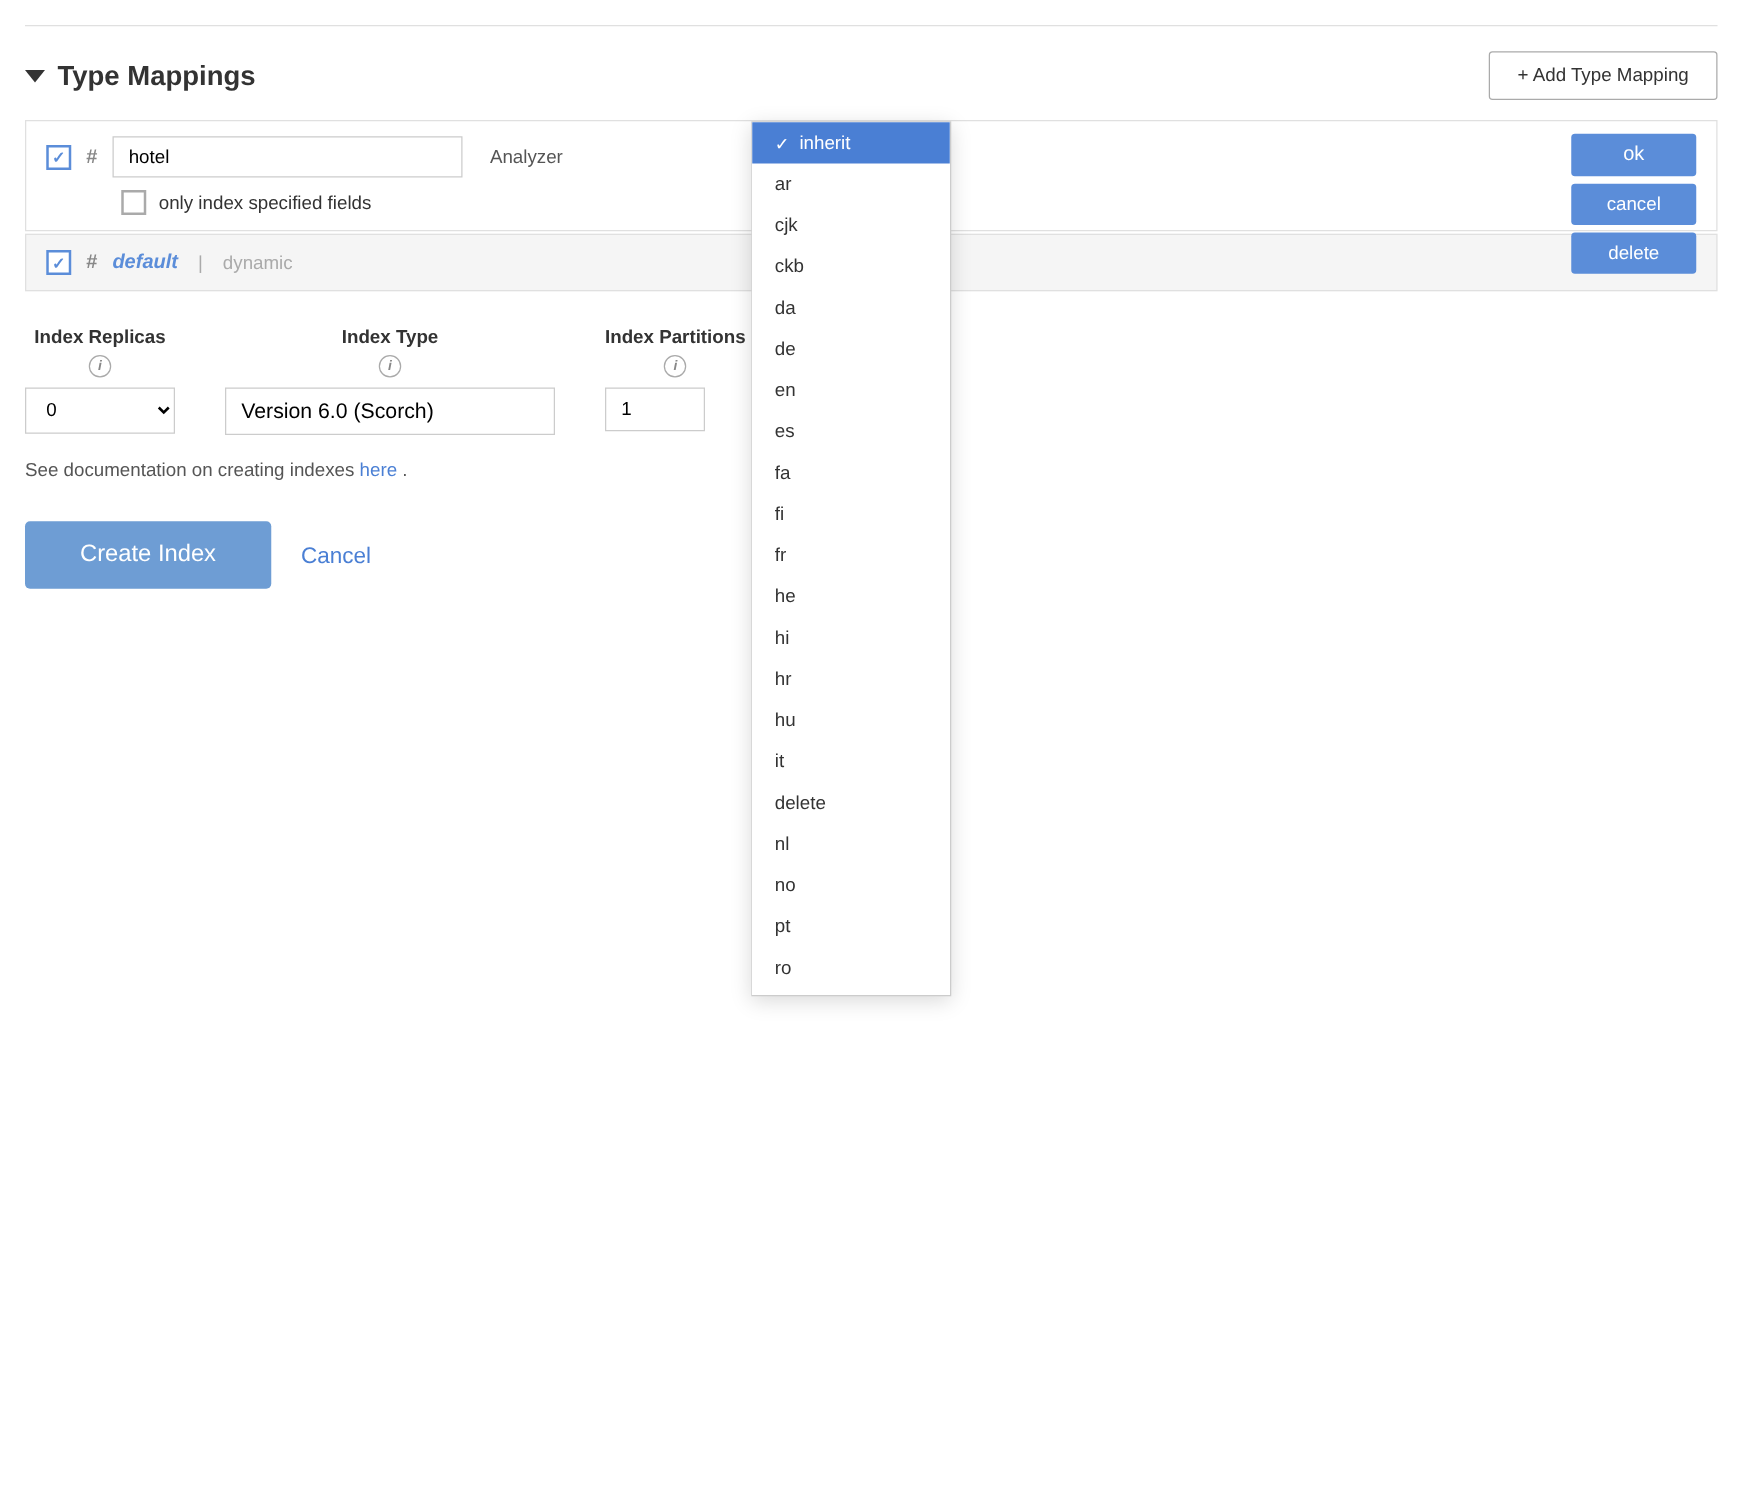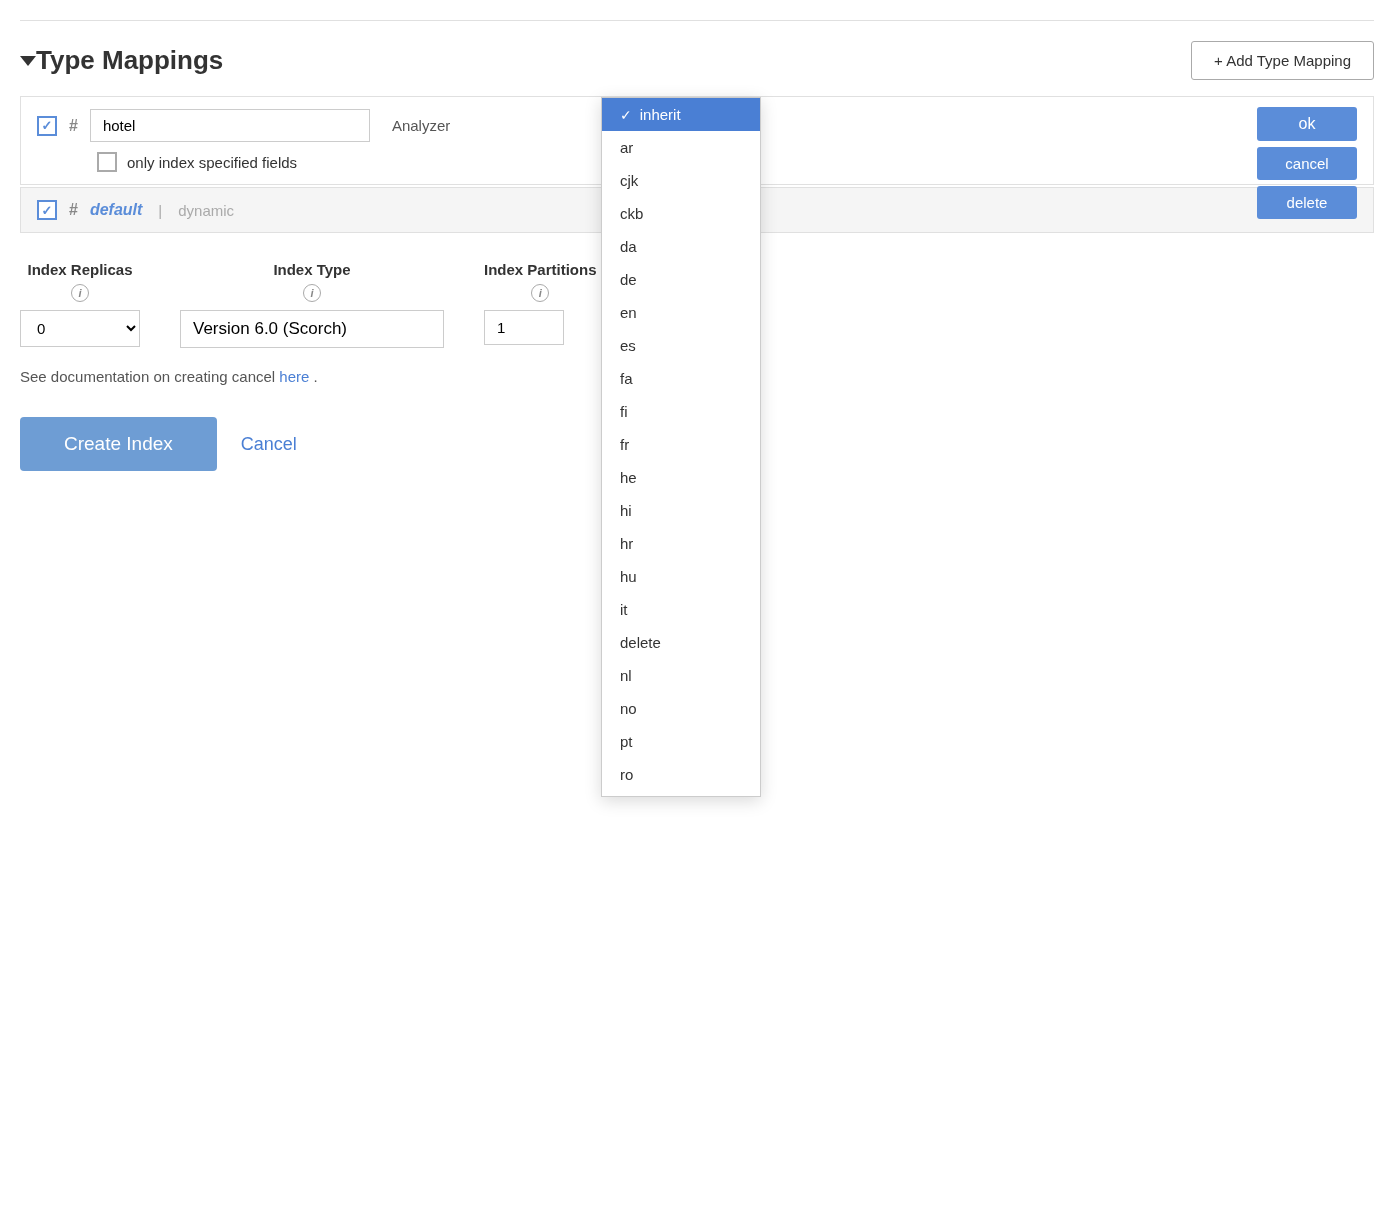--- a/index.html
+++ b/index.html
@@ -16,21 +16,22 @@
     .section-header {
       display: flex;
       align-items: center;
       justify-content: space-between;
       margin-bottom: 16px;
     }
 
     .section-title {
       display: flex;
       align-items: center;
-      font-size: 26px;
+      gap: 10px;
+      font-size: 22px;
       font-weight: 700;
       justify-content: center;
     }
 
     .triangle-icon {
       width: 0;
       height: 0;
       border-left: 8px solid transparent;
       border-right: 8px solid transparent;
       border-top: 10px solid #333;
@@ -448,21 +449,21 @@
     <div class="field-group">
       <div class="field-label">
         <span>Index Partitions</span>
         <span class="info-icon">i</span>
       </div>
       <input type="text" class="field-input-small" value="1" style="">
     </div>
   </div>
 
   <div class="doc-link-row">
-    <span>See documentation on creating cancel </span>
+    <span>See documentation on creating indexes </span>
     <a href="#" class="doc-link">here</a>
     <span>.</span>
   </div>
 
   <div class="bottom-btns">
     <button class="create-index-btn">Create Index</button>
     <button class="cancel-link-btn">Cancel</button>
   </div>
 </div>
 

